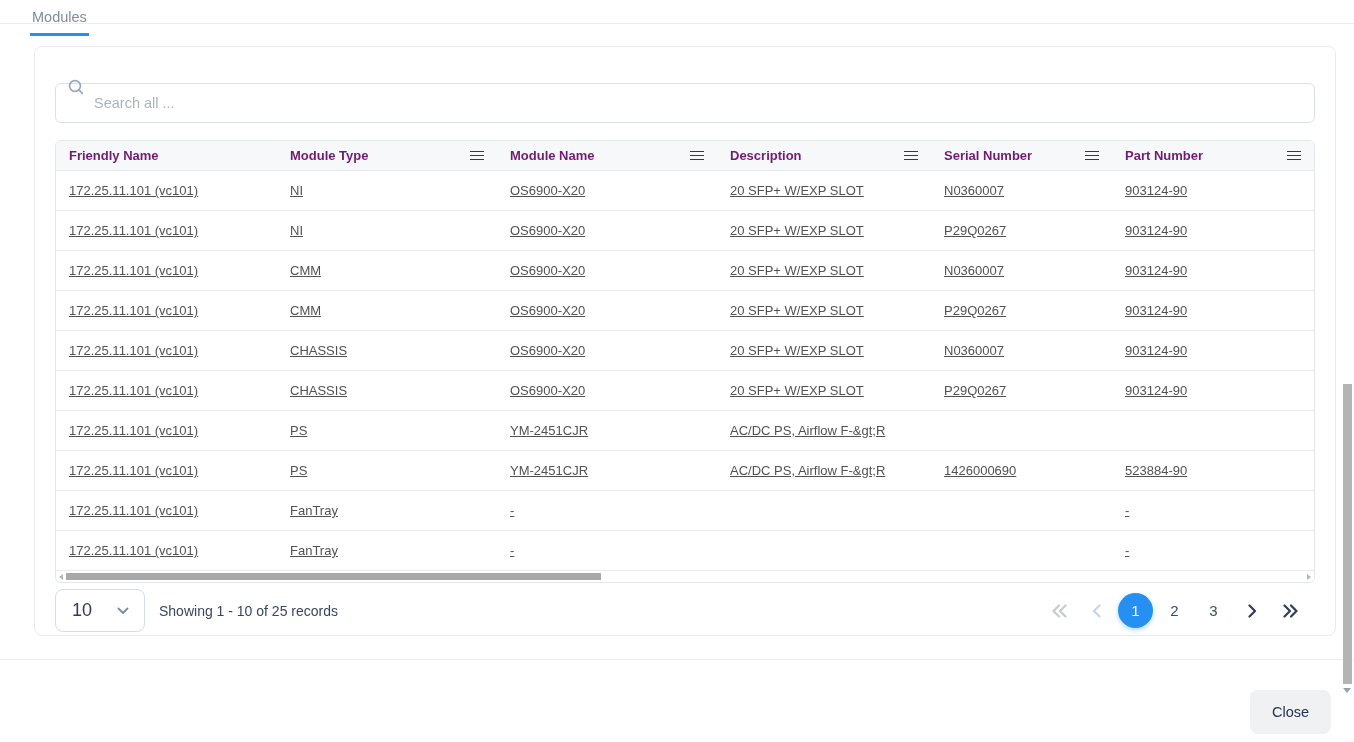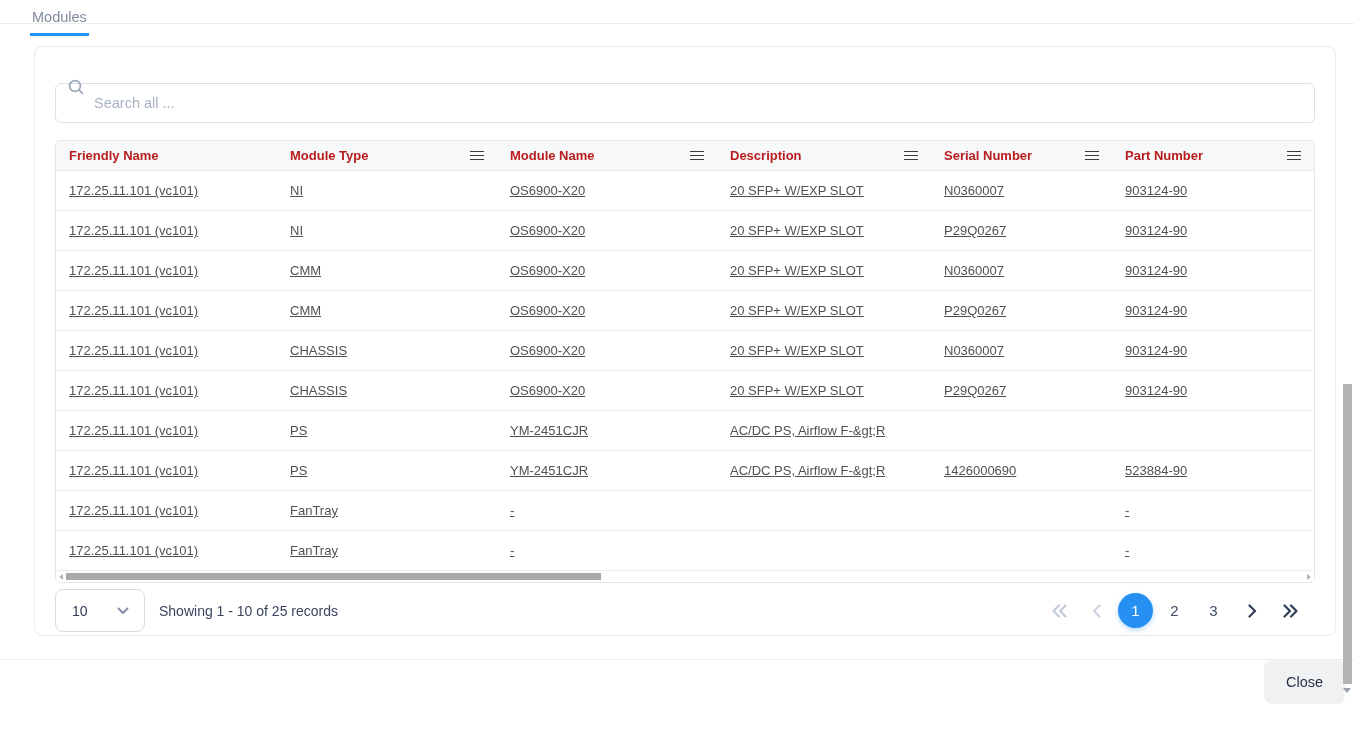--- a/index.html
+++ b/index.html
@@ -67,21 +67,21 @@
     grid-template-columns: 221px 220px 220px 214px 181px minmax(180px, 1fr);
   }
   .thead {
     background: #f7f8f9;
     height: 30px;
     border-bottom: 1px solid #e7e9ec;
   }
   .th {
     display: flex; align-items: center; justify-content: space-between;
     padding: 0 13px;
-    font-size: 13px; font-weight: 700; color: #b91c1c;
+    font-size: 13px; font-weight: 700; color: #701a75;
     white-space: nowrap; overflow: hidden;
     cursor: pointer;
   }
   .menu-lines { display: flex; flex-direction: column; gap: 2.5px; width: 14px; flex: 0 0 auto; cursor: pointer; }
   .menu-lines i { display: block; height: 1.6px; background: #3b3b3b; }
   .tr { height: 40px; border-bottom: 1px solid #ececec; background: #fff; }
   .tr:last-of-type { border-bottom: 1px solid #ececec; }
   .td {
     display: flex; align-items: center;
     padding: 0 13px;
@@ -104,21 +104,21 @@
     cursor: pointer;
   }
 
   
   .card-footer { display: flex; align-items: center; margin-top: 6px; height: 43px; }
   .page-size {
     width: 90px; height: 43px;
     border: 1px solid #d6dce4; border-radius: 8px;
     display: flex; align-items: center; justify-content: space-between;
     padding: 0 15px 0 16px;
-    font-size: 14px; color: #2f3b55;
+    font-size: 18px; color: #2f3b55;
     cursor: pointer; background: #fff;
   }
   .summary { margin-left: 14px; font-size: 14px; color: #39455f; }
 
   .pagination { margin-left: auto; display: flex; align-items: center; margin-right: 6px; }
   .pg-btn {
     background: none; border: none; cursor: pointer;
     display: flex; align-items: center; justify-content: center;
     width: 24px; height: 24px; margin: 0 7px;
     color: #2f3d58; padding: 0;
@@ -134,21 +134,21 @@
     font-family: "Liberation Sans", sans-serif;
     cursor: pointer;
   }
   .page-btn.active {
     background: var(--accent); color: #ffffff;
     box-shadow: 0 2px 5px rgba(37,144,242,.35);
   }
 
   
   .divider { margin-top: 23px; border-top: 1px solid #ededed; }
-  .dialog-footer { height: 74px; display: flex; justify-content: flex-end; align-items: flex-start; padding-right: 9px; margin-left: 44px; }
+  .dialog-footer { height: 74px; display: flex; justify-content: flex-end; align-items: flex-end; padding-right: 23px; margin-left: 44px; }
   .close-btn {
     width: 81px; height: 44px;
     background: #f0f1f3; border: none; border-radius: 8px;
     font-size: 14.5px; color: #25304a;
     font-family: "Liberation Sans", sans-serif;
     cursor: pointer;
   }
 
   
   .vscroll-thumb {

